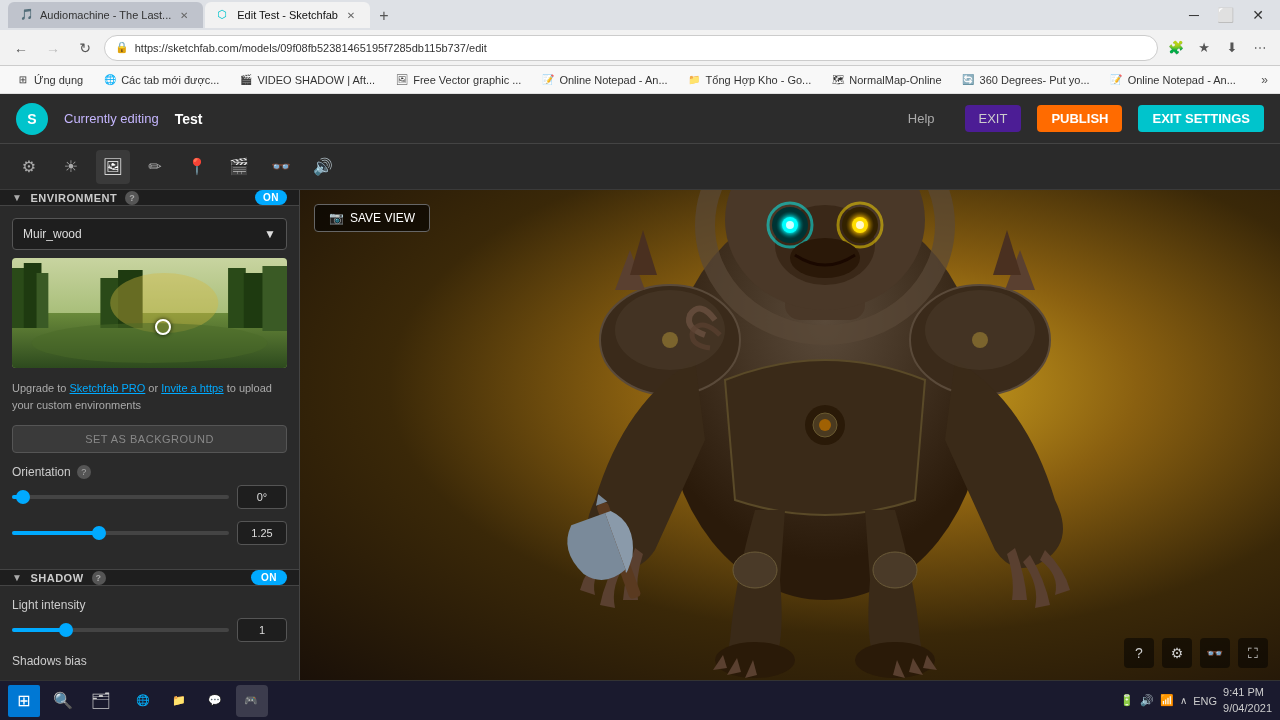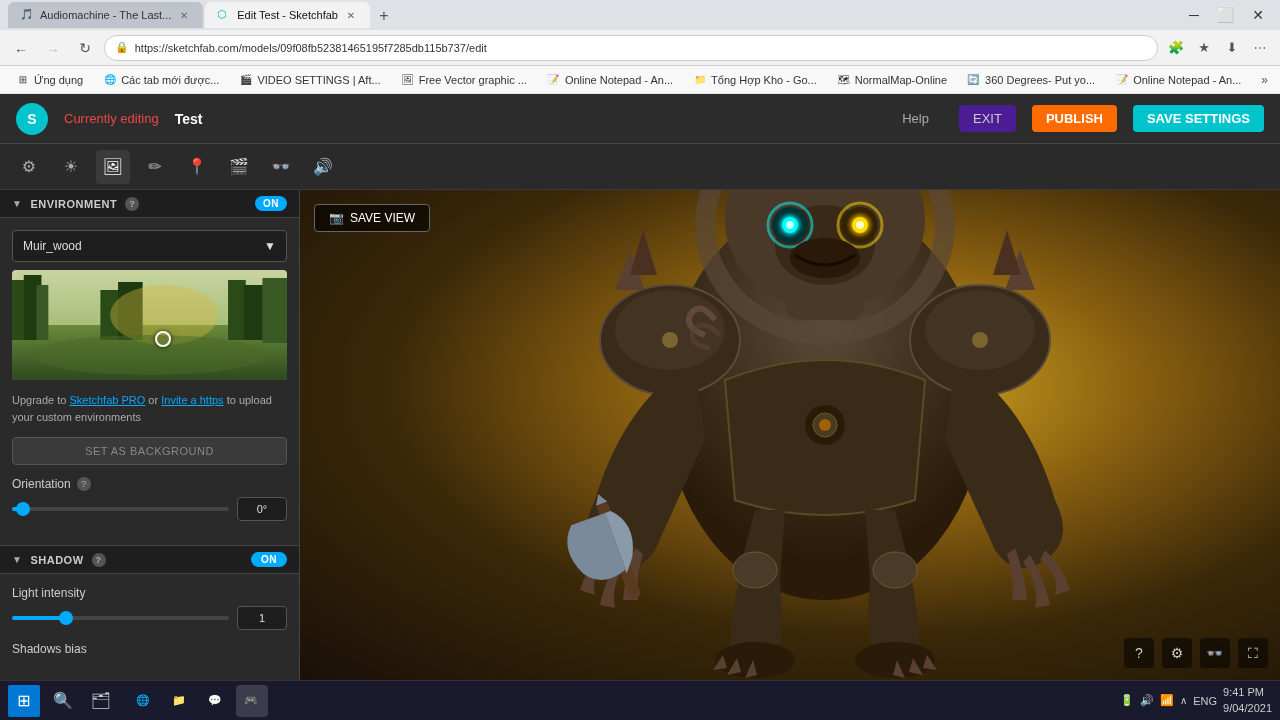--- a/index.html
+++ b/index.html
@@ -49,21 +49,21 @@
     .app-content {
       flex: 1; display: flex; flex-direction: column; overflow: hidden; background: #1a1a1a;
     }
 
     
     .app-header {
       height: 50px; background: #2c2c2c; display: flex; align-items: center; padding: 0 16px; gap: 16px;
       border-bottom: 1px solid #444;
     }
     .sketchfab-logo { width: 32px; height: 32px; background: #00c4cc; border-radius: 50%; display: flex; align-items: center; justify-content: center; color: white; font-size: 14px; font-weight: bold; }
-    .editing-label { color: #ef4444; font-size: 13px; }
+    .editing-label { color: #c4b5fd; font-size: 13px; }
     .editing-name { color: white; font-size: 14px; font-weight: bold; }
     .header-spacer { flex: 1; }
     .header-btn { padding: 6px 14px; border-radius: 4px; cursor: pointer; font-size: 13px; }
     .btn-help { background: transparent; color: #aaa; border: none; }
     .btn-exit { background: #4c1d95; color: #ccc; border: none; }
     .btn-publish { background: #ff6b00; color: white; border: none; font-weight: bold; }
     .btn-save { background: #00c4cc; color: white; border: none; font-weight: bold; }
 
     
     .toolbar {
@@ -236,21 +236,21 @@
     <div class="bookmark-item">
       <span class="bookmark-favicon">⊞</span>
       <span>Ứng dụng</span>
     </div>
     <div class="bookmark-item">
       <span class="bookmark-favicon">🌐</span>
       <span>Các tab mới được...</span>
     </div>
     <div class="bookmark-item">
       <span class="bookmark-favicon">🎬</span>
-      <span>VIDEO SETTINGS | Aft...</span>
+      <span>VIDEO SHADOW | Aft...</span>
     </div>
     <div class="bookmark-item">
       <span class="bookmark-favicon">🖼</span>
       <span>Free Vector graphic ...</span>
     </div>
     <div class="bookmark-item">
       <span class="bookmark-favicon">📝</span>
       <span>Online Notepad - An...</span>
     </div>
     <div class="bookmark-item">
@@ -275,21 +275,21 @@
   <div class="app-content">
 
     <div class="app-header">
       <div class="sketchfab-logo">S</div>
       <span class="editing-label">Currently editing</span>
       <span class="editing-name">Test</span>
       <div class="header-spacer"></div>
       <button class="header-btn btn-help">Help</button>
       <button class="header-btn btn-exit">EXIT</button>
       <button class="header-btn btn-publish">PUBLISH</button>
-      <button class="header-btn btn-save">SAVE SETTINGS</button>
+      <button class="header-btn btn-save">EXIT SETTINGS</button>
     </div>
 
     <div class="toolbar">
       <div class="toolbar-icon">⚙</div>
       <div class="toolbar-icon">☀</div>
       <div class="toolbar-icon active">🖼</div>
       <div class="toolbar-icon">✏</div>
       <div class="toolbar-icon">📍</div>
       <div class="toolbar-icon">🎬</div>
       <div class="toolbar-icon">👓</div>
@@ -364,20 +364,27 @@
             <div class="slider-control">
               <div class="slider-track">
                 <div class="slider-fill" style="width: 5%;"></div>
                 <div class="slider-thumb" style="left: 5%;"></div>
               </div>
               <div class="slider-value">0°</div>
             </div>
           </div>
 
           <div class="slider-row">
+            <div class="slider-control">
+              <div class="slider-track">
+                <div class="slider-fill" style="width: 40%;"></div>
+                <div class="slider-thumb" style="left: 40%;"></div>
+              </div>
+              <div class="slider-value">1.25</div>
+            </div>
           </div>
         </div>
 
         <div class="shadow-header">
           <span class="collapse-icon">▼</span>
           <span>SHADOW</span>
           <span class="help-icon">?</span>
           <span class="shadow-toggle">ON</span>
         </div>
 

